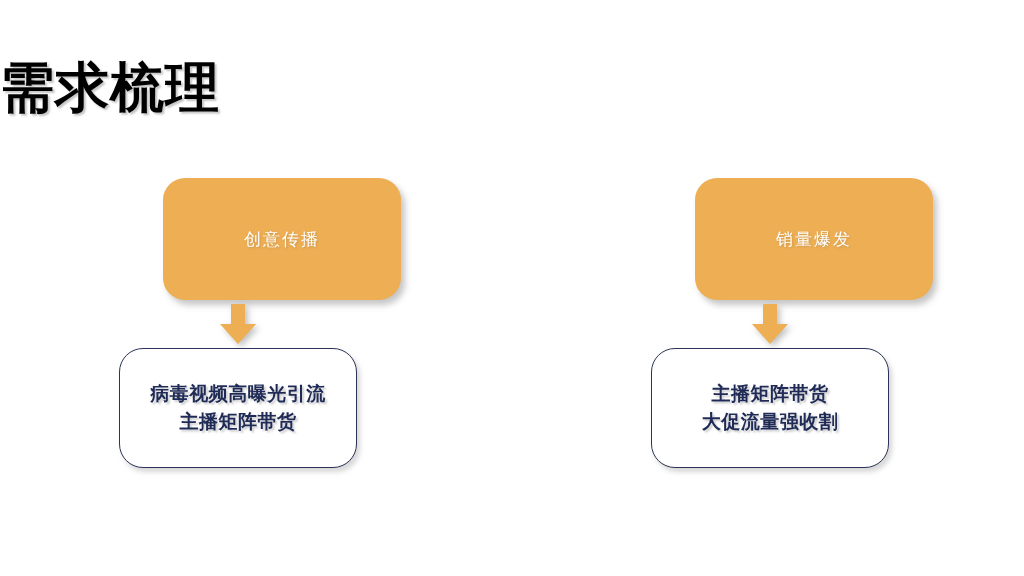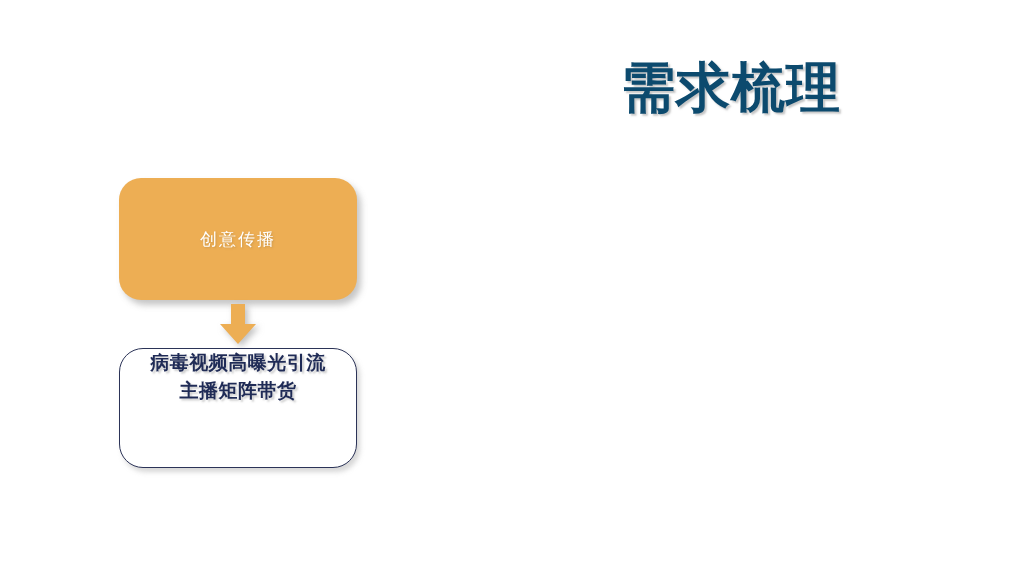--- a/index.html
+++ b/index.html
@@ -18,25 +18,25 @@
     background: #ffffff;
     overflow: hidden;
   }
 
   
   #slide-title {
     position: absolute;
     left: 0;
     top: 58px;
     width: 841px;
-    text-align: right;
+    text-align: left;
     font-size: 54px;
     font-weight: bold;
     letter-spacing: 1px;
-    color: #0c4a6e;
+    color: #000000;
     text-shadow: 2px 2px 2px rgba(150,150,150,0.55);
     line-height: 1.1;
     white-space: nowrap;
   }
 
   
   .column {
     position: absolute;
     top: 178px;
     width: 238px;
@@ -50,20 +50,21 @@
     position: relative;
     width: 238px;
     height: 122px;
     box-sizing: border-box;
     background: #EDAE54;
     border-radius: 22px;
     box-shadow: 4px 5px 6px rgba(120,120,120,0.42);
     display: flex;
     align-items: center;
     justify-content: center;
+    margin-left: 44px;
   }
   .stage-label {
     color: #ffffff;
     font-size: 17px;
     font-weight: normal;
     letter-spacing: 2px;
     text-shadow: 1px 1px 2px rgba(140,110,60,0.35);
     white-space: nowrap;
   }
 
@@ -90,20 +91,21 @@
     width: 238px;
     height: 120px;
     box-sizing: border-box;
     background: #ffffff;
     border: 1.6px solid #2B3357;
     border-radius: 24px;
     box-shadow: 3px 4px 5px rgba(150,150,150,0.38);
     display: flex;
     flex-direction: column;
     align-items: center;
+    justify-content: center;
   }
   .outcome-line {
     color: #1F2B56;
     font-size: 19px;
     font-weight: bold;
     letter-spacing: 0.5px;
     line-height: 1.48;
     text-shadow: 2px 2px 2px rgba(165,165,165,0.55);
     white-space: nowrap;
   }
@@ -126,14 +128,30 @@
         </svg>
       </span>
     </div>
     <div class="outcome-card">
       <span class="outcome-line">病毒视频高曝光引流</span>
       <span class="outcome-line">主播矩阵带货</span>
     </div>
   </div>
 
 
+  <div class="column col-2">
+    <div class="stage-card">
+      <span class="stage-label">销量爆发</span>
+    </div>
+    <div class="arrow-wrap">
+      <span class="arrow-down">
+        <svg width="36" height="40" viewBox="0 0 36 40" xmlns="http://www.w3.org/2000/svg">
+          <polygon points="11,0 25,0 25,20 36,20 18,40 0,20 11,20" fill="#EDAE54"></polygon>
+        </svg>
+      </span>
+    </div>
+    <div class="outcome-card">
+      <span class="outcome-line">主播矩阵带货</span>
+      <span class="outcome-line">大促流量强收割</span>
+    </div>
+  </div>
 
 </div>
 
 </body></html>

